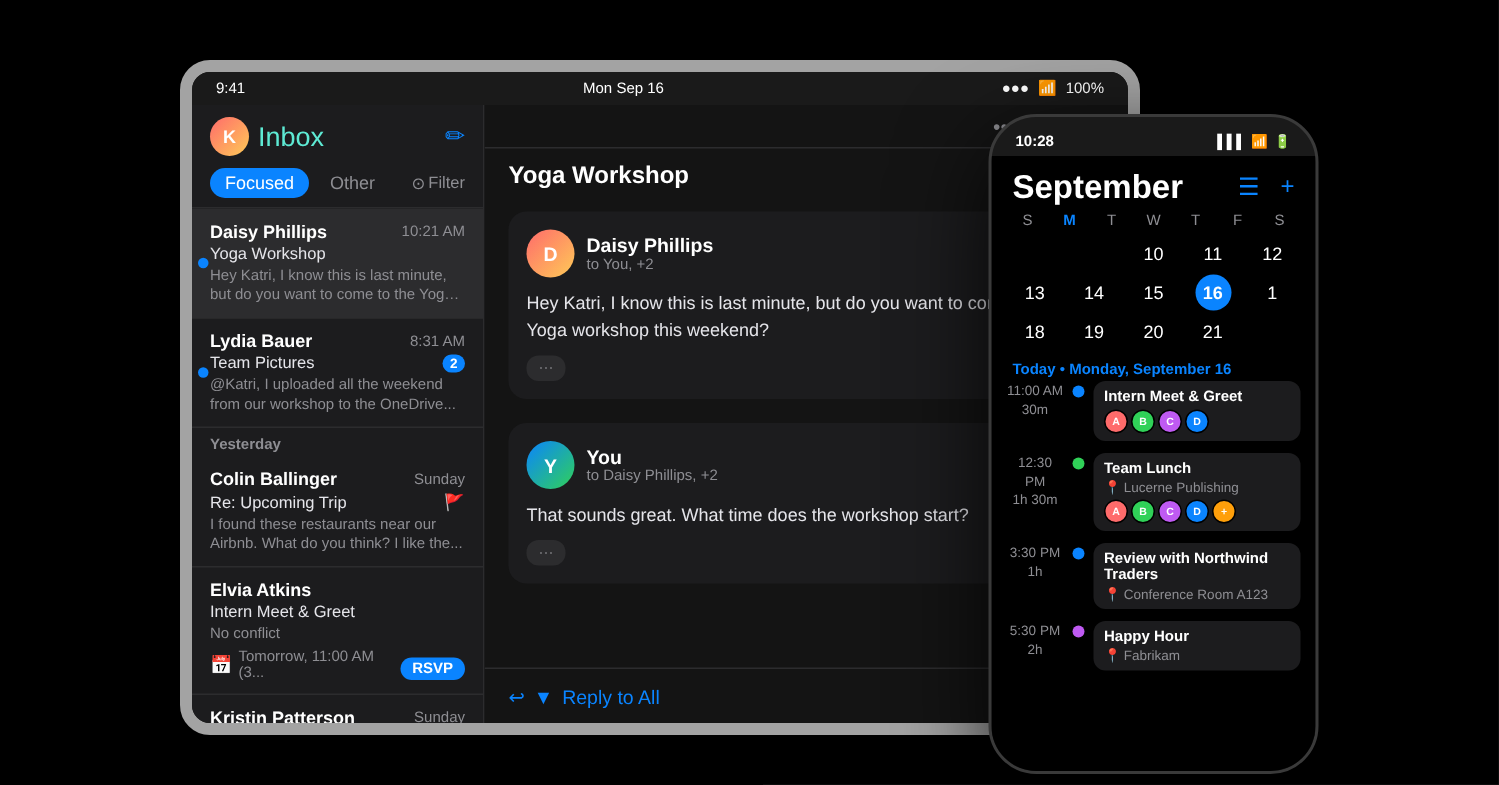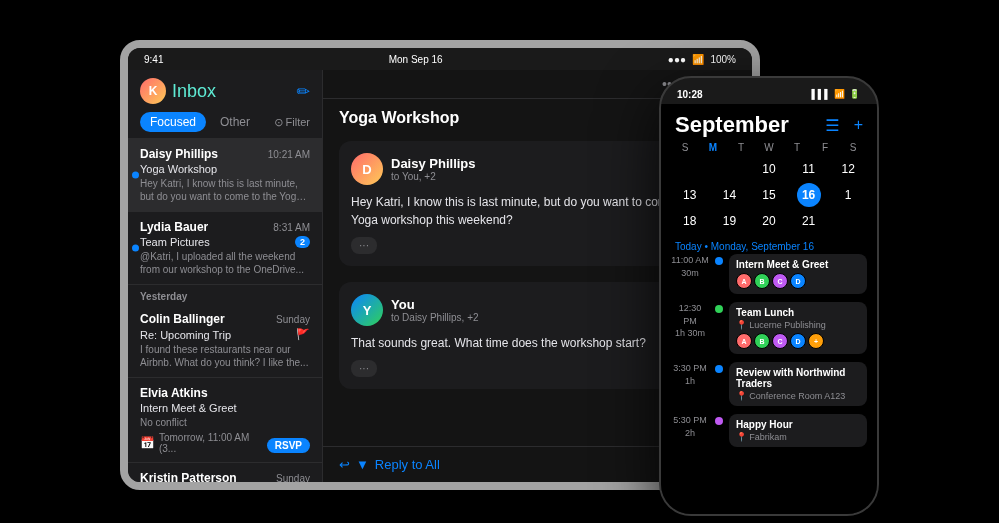--- a/index.html
+++ b/index.html
@@ -473,21 +473,21 @@
     }
 
     .cal-day-cell.dimmed {
       color: #3a3a3a;
     }
 
     .today-label {
       font-size: 10px;
       color: #0a84ff;
       padding: 4px 14px 2px;
-      font-weight: 400;
+      font-weight: 700;
     }
 
     .cal-events {
       flex: 1;
       overflow-y: auto;
       padding: 0 10px 8px;
     }
 
     .all-day-event {
       display: flex;

